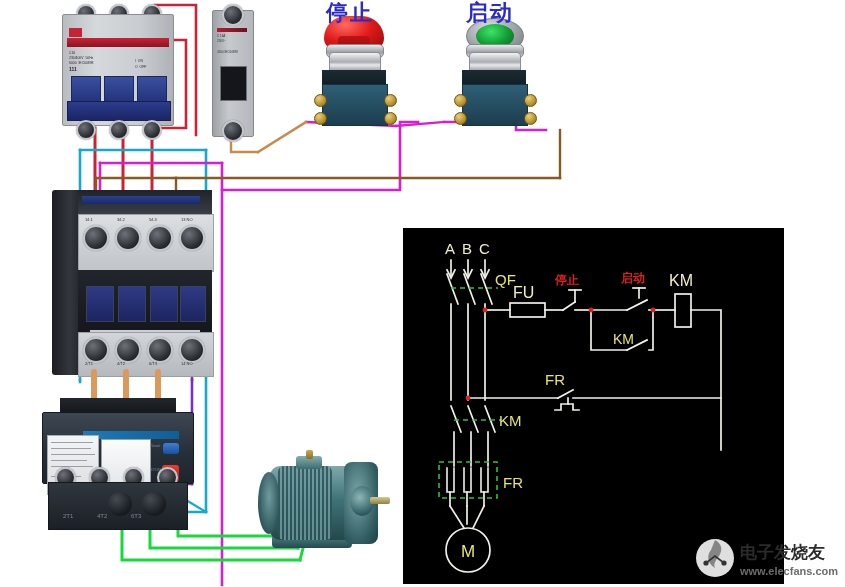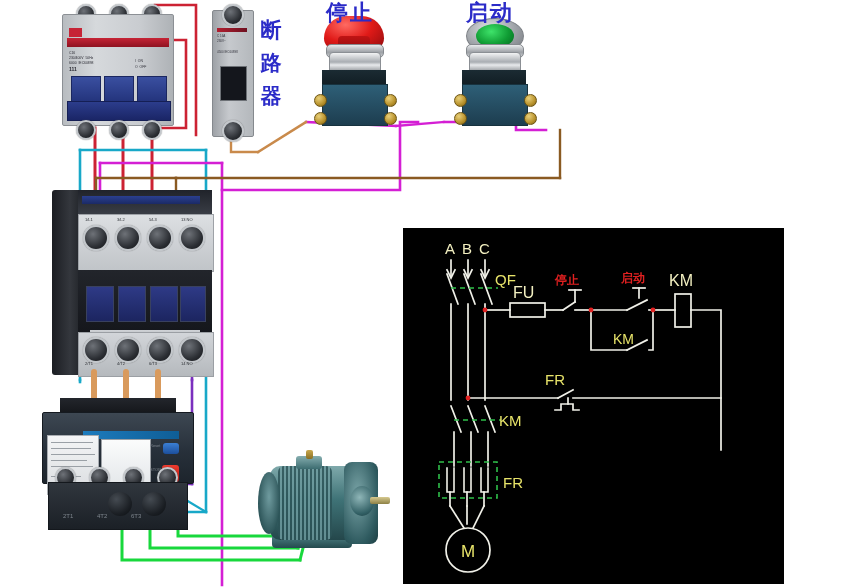--- a/index.html
+++ b/index.html
@@ -223,23 +223,20 @@
       <div class="mred"></div>
       <div class="mini" style="left:4px;top:24px;">C 16A</div>
       <div class="mini" style="left:4px;top:29px;">230V~</div>
       <div class="mini" style="left:4px;top:40px;">4500 IEC60898</div>
       <div class="win"></div>
     </div>
     <div class="term" style="left:10px;top:-6px;width:18px;height:18px;"></div>
     <div class="term" style="left:10px;top:110px;width:18px;height:18px;"></div>
   </div>
 
-  <div class="abs lbl-cn" style="left:258px;top:14px;width:26px;font-size:21px;line-height:33px;text-align:center;letter-spacing:0;">
-    <div style="word-break:break-all;">断路器</div>
-  </div>
 
   <div class="pb" style="left:308px;top:8px;">
     <div class="mush"></div>
     <div class="mushstem"></div>
     <div class="collar2"></div>
     <div class="collar"></div>
     <div class="base2"></div>
     <div class="base"></div>
     <div class="screw" style="left:6px;top:104px;"></div>
     <div class="screw" style="left:6px;top:86px;"></div>
@@ -453,14 +450,25 @@
         <text x="266" y="58" font-size="16" fill="#f2efc0">KM</text>
         <text x="210" y="116" font-size="14" fill="#e8e46a">KM</text>
         <text x="142" y="157" font-size="15" fill="#e8e46a">FR</text>
         <text x="96" y="198" font-size="15" fill="#e8e46a">KM</text>
         <text x="100" y="260" font-size="15" fill="#e8e46a">FR</text>
         <text x="58" y="329" font-size="17" fill="#e8e46a">M</text>
       </g>
     </svg>
   </div>
 
+  <div class="abs wm">
+    <svg width="150" height="50" viewBox="0 0 150 50">
+      <circle cx="22" cy="24" r="19" fill="#f2f2f2" opacity=".92"></circle>
+      <path d="M22,6 C29,10 30,16 26,22 C23,26 20,30 22,34 C15,30 13,22 18,16 Z" fill="#2b2b2b" opacity=".5"></path>
+      <circle cx="13" cy="29" r="2.6" fill="#333"></circle>
+      <circle cx="31" cy="29" r="2.6" fill="#333"></circle>
+      <path d="M13,29 L22,22 L31,29" stroke="#333" stroke-width="1.6" fill="none"></path>
+      <text x="47" y="24" font-size="17" font-weight="bold" fill="#2b2b2b" font-family="Liberation Serif, serif">电子发烧友</text>
+      <text x="47" y="41" font-size="11" font-weight="bold" fill="#6d6d6d" font-family="Liberation Sans, sans-serif">www.elecfans.com</text>
+    </svg>
+  </div>
 
 </div>
 
 </body></html>

